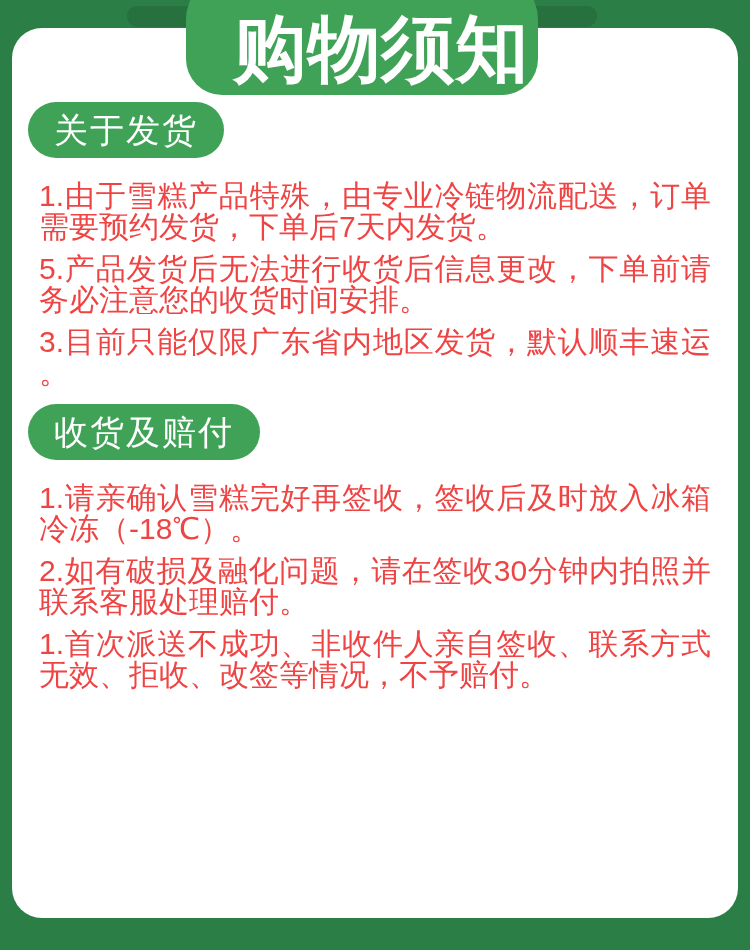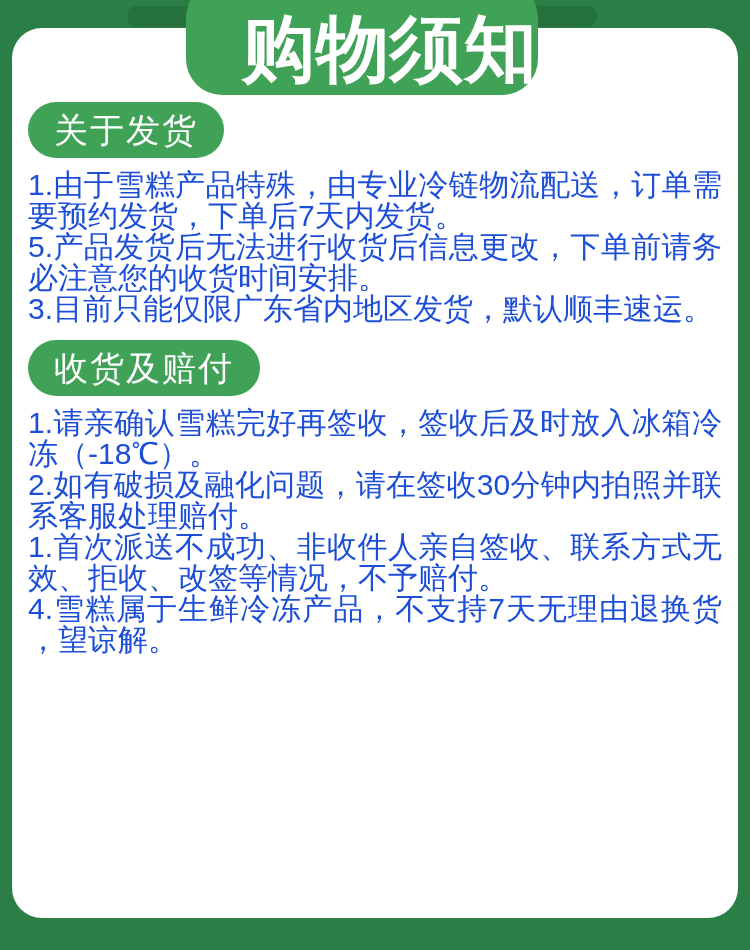--- a/index.html
+++ b/index.html
@@ -34,21 +34,21 @@
     width:352px;
     height:120px;
     background:#3FA257;
     border-radius:44px 44px 36px 36px;
     z-index:3;
   }
   .ribbon-title{
     position:absolute;
     left:8px; right:0;
     top:37px;
-    text-align:right;
+    text-align:center;
     font-family:"DejaVu Serif",serif;
     font-weight:900;
     font-size:73px;
     line-height:73px;
     color:#FFFFFF;
     letter-spacing:1px;
     white-space:nowrap;
     padding-left:31px;
   }
   .fold{
@@ -76,22 +76,22 @@
     font-size:34px;
     line-height:34px;
     font-weight:500;
     letter-spacing:2px;
     padding:11px 26px;
     margin:0 0 11px 0;
   }
   .section{margin:0;}
   .section + .section{margin-top:16px;}
   .section-text p{
-    margin:0;
-    color:#1d4ed8;
+    margin:11px;
+    color:#ef4444;
     font-size:30px;
     line-height:31px;
     font-weight:500;
     letter-spacing:0;
     word-break:break-all;
     line-break:anywhere;
     text-align:justify;
     text-justify:inter-ideograph;
   }
 </style>
@@ -117,19 +117,18 @@
         <p>3.目前只能仅限广东省内地区发货，默认顺丰速运。</p>
       </div>
     </div>
 
     <div class="section">
       <div class="pill">收货及赔付</div>
       <div class="section-text">
         <p>1.请亲确认雪糕完好再签收，签收后及时放入冰箱冷冻（-18℃）。</p>
         <p>2.如有破损及融化问题，请在签收30分钟内拍照并联系客服处理赔付。</p>
         <p>1.首次派送不成功、非收件人亲自签收、联系方式无效、拒收、改签等情况，不予赔付。</p>
-        <p>4.雪糕属于生鲜冷冻产品，不支持7天无理由退换货，望谅解。</p>
       </div>
     </div>
 
 
   </div>
 </div>
 
 </body></html>

